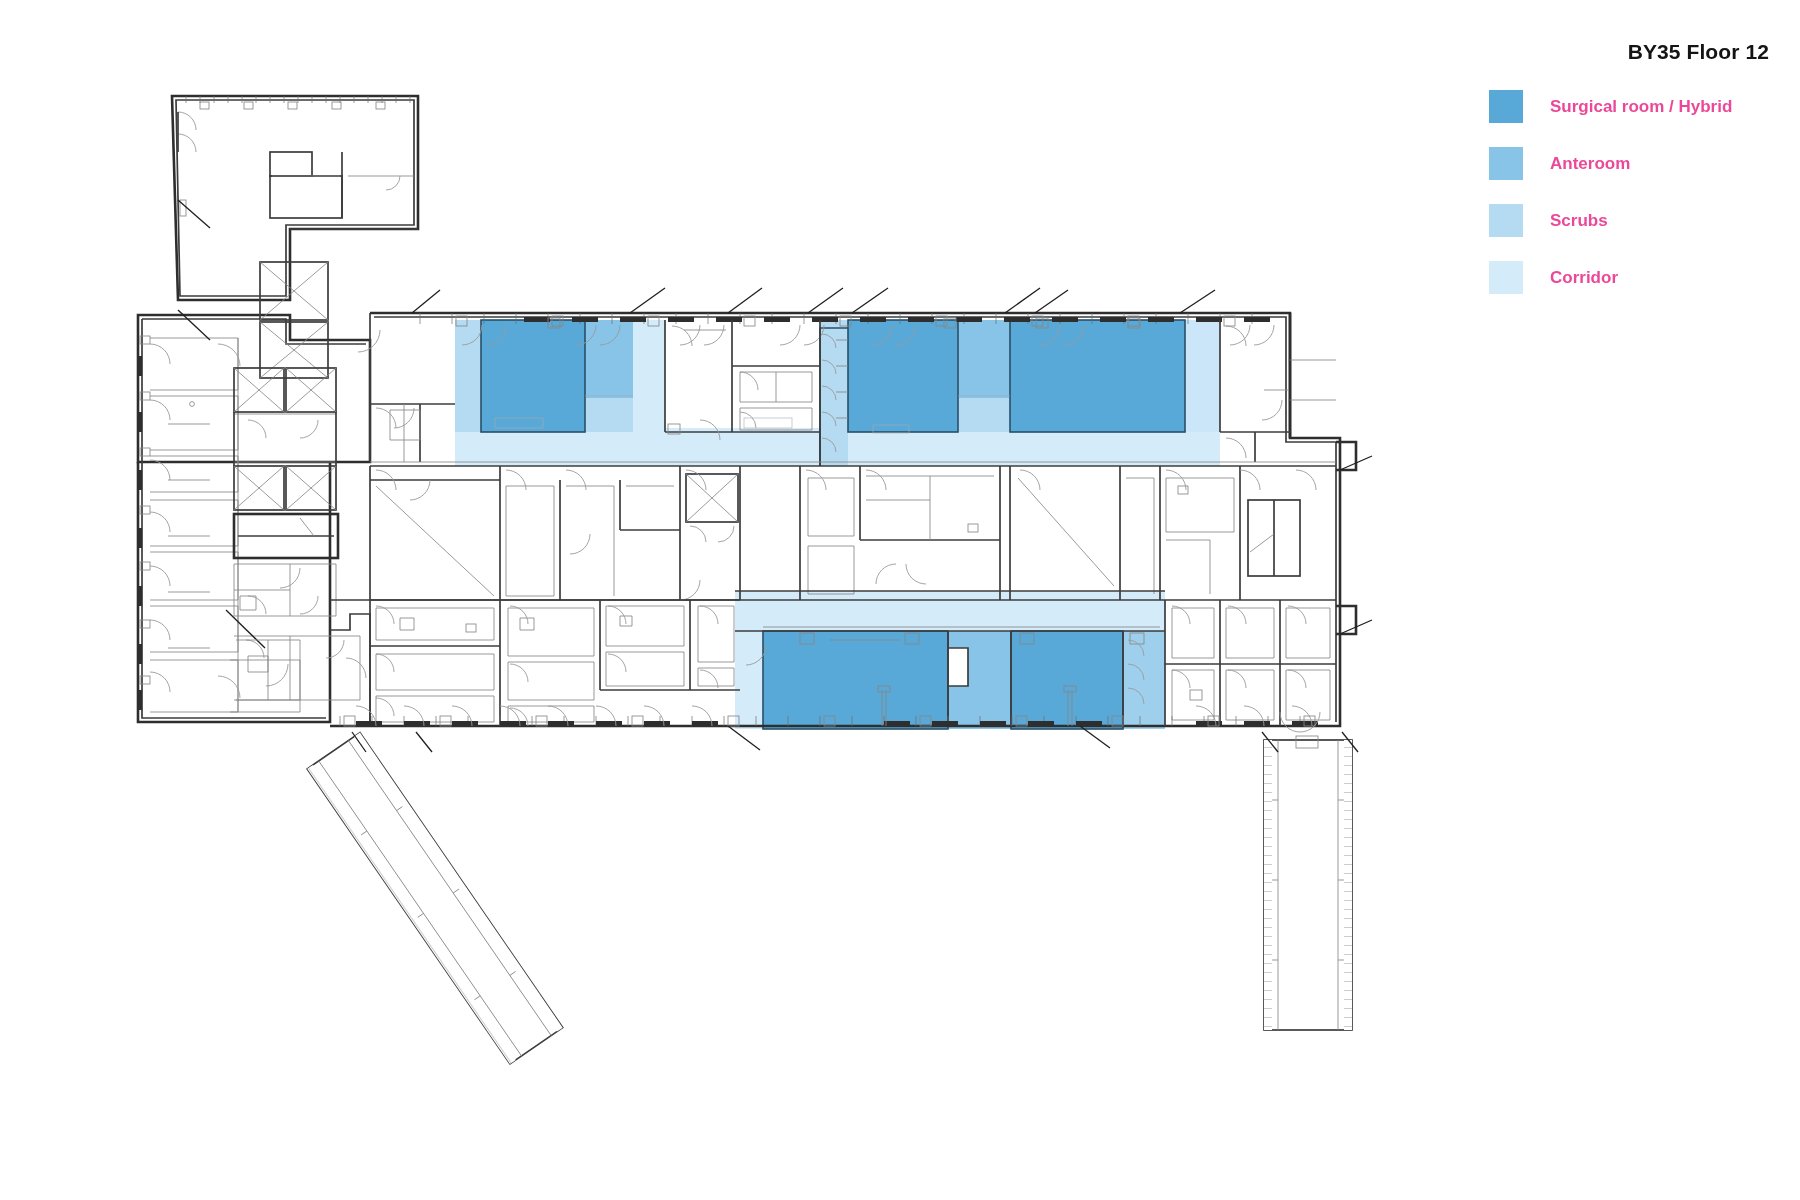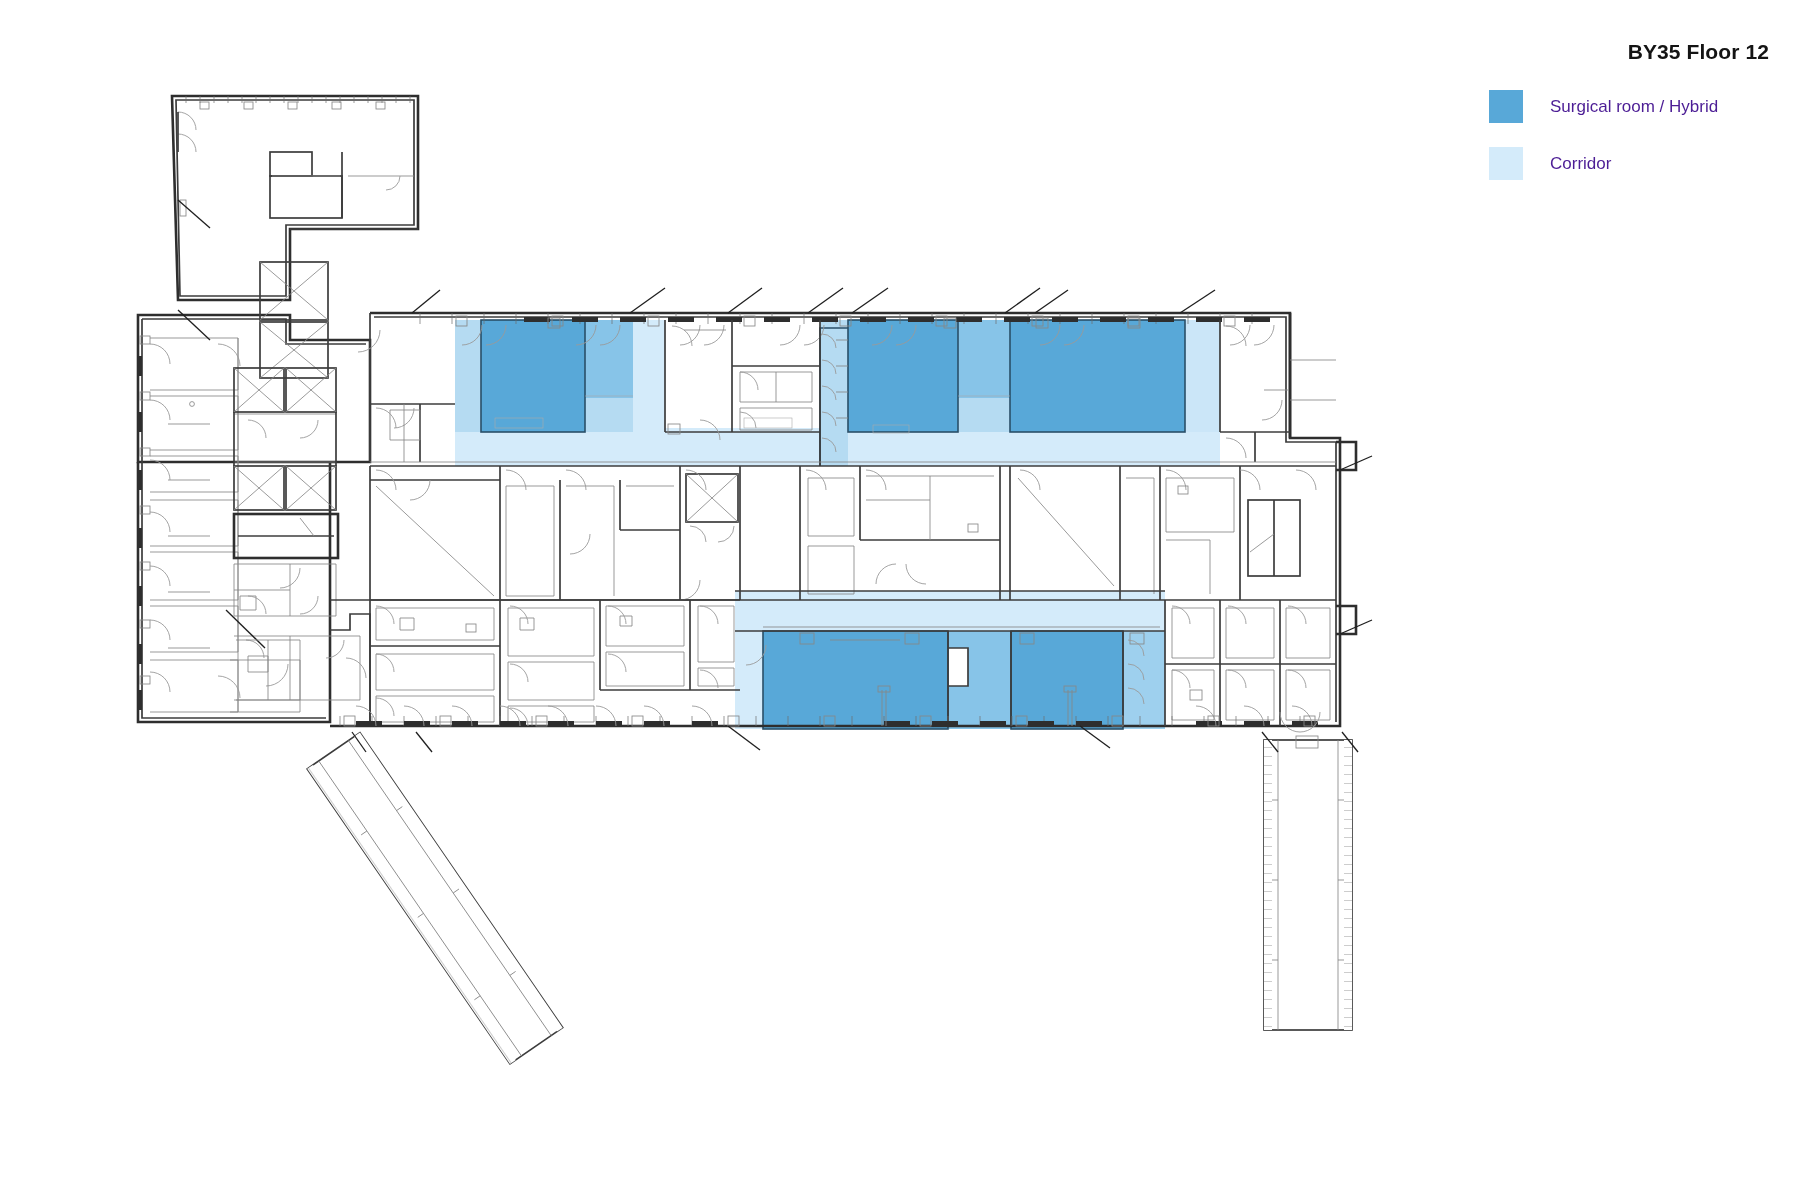--- a/index.html
+++ b/index.html
@@ -7,21 +7,21 @@
   body{width:1800px;height:1200px;position:relative;overflow:hidden;
        font-family:"Liberation Sans","DejaVu Sans",sans-serif;color:#1a1a1a;}
   #plan-root{position:absolute;inset:0;}
   svg#floorplan{position:absolute;left:0;top:0;width:1800px;height:1200px;display:block;}
 
   
   #legend{position:absolute;left:1489px;top:40px;width:280px;text-align:right;}
   #legend-title{font-size:21px;font-weight:bold;letter-spacing:.1px;color:#141414;margin:0 0 26px 0;}
   .legend-row{display:flex;align-items:center;height:33px;margin-bottom:24px;}
   .legend-swatch{width:34px;height:33px;flex:0 0 34px;}
-  .legend-label{margin-left:27px;font-size:17px;color:#4c1d95;white-space:nowrap;line-height:1;}
+  .legend-label{margin-left:27px;font-size:17px;color:#ec4899;white-space:nowrap;line-height:1;font-weight:bold;}
 </style>
 </head>
 <body>
 
 <div id="plan-root">
 
   <svg id="floorplan" viewBox="0 0 1800 1200">
     <defs>
       <style>
         .w   {fill:none;stroke:#2e2e2e;stroke-width:2.6;}      /* heavy wall      */
@@ -696,21 +696,29 @@
   </svg>
 
   <div id="legend">
     <div id="legend-title">BY35 Floor 12</div>
 
     <div class="legend-row">
       <span class="legend-swatch" style="background:#58a8d8"></span>
       <span class="legend-label">Surgical room / Hybrid</span>
     </div>
 
-
+    <div class="legend-row">
+      <span class="legend-swatch" style="background:#87c4e8"></span>
+      <span class="legend-label">Anteroom</span>
+    </div>
+
+    <div class="legend-row">
+      <span class="legend-swatch" style="background:#b5dbf2"></span>
+      <span class="legend-label">Scrubs</span>
+    </div>
 
     <div class="legend-row">
       <span class="legend-swatch" style="background:#d4ebfa"></span>
       <span class="legend-label">Corridor</span>
     </div>
   </div>
 
 </div>
 
 </body></html>

